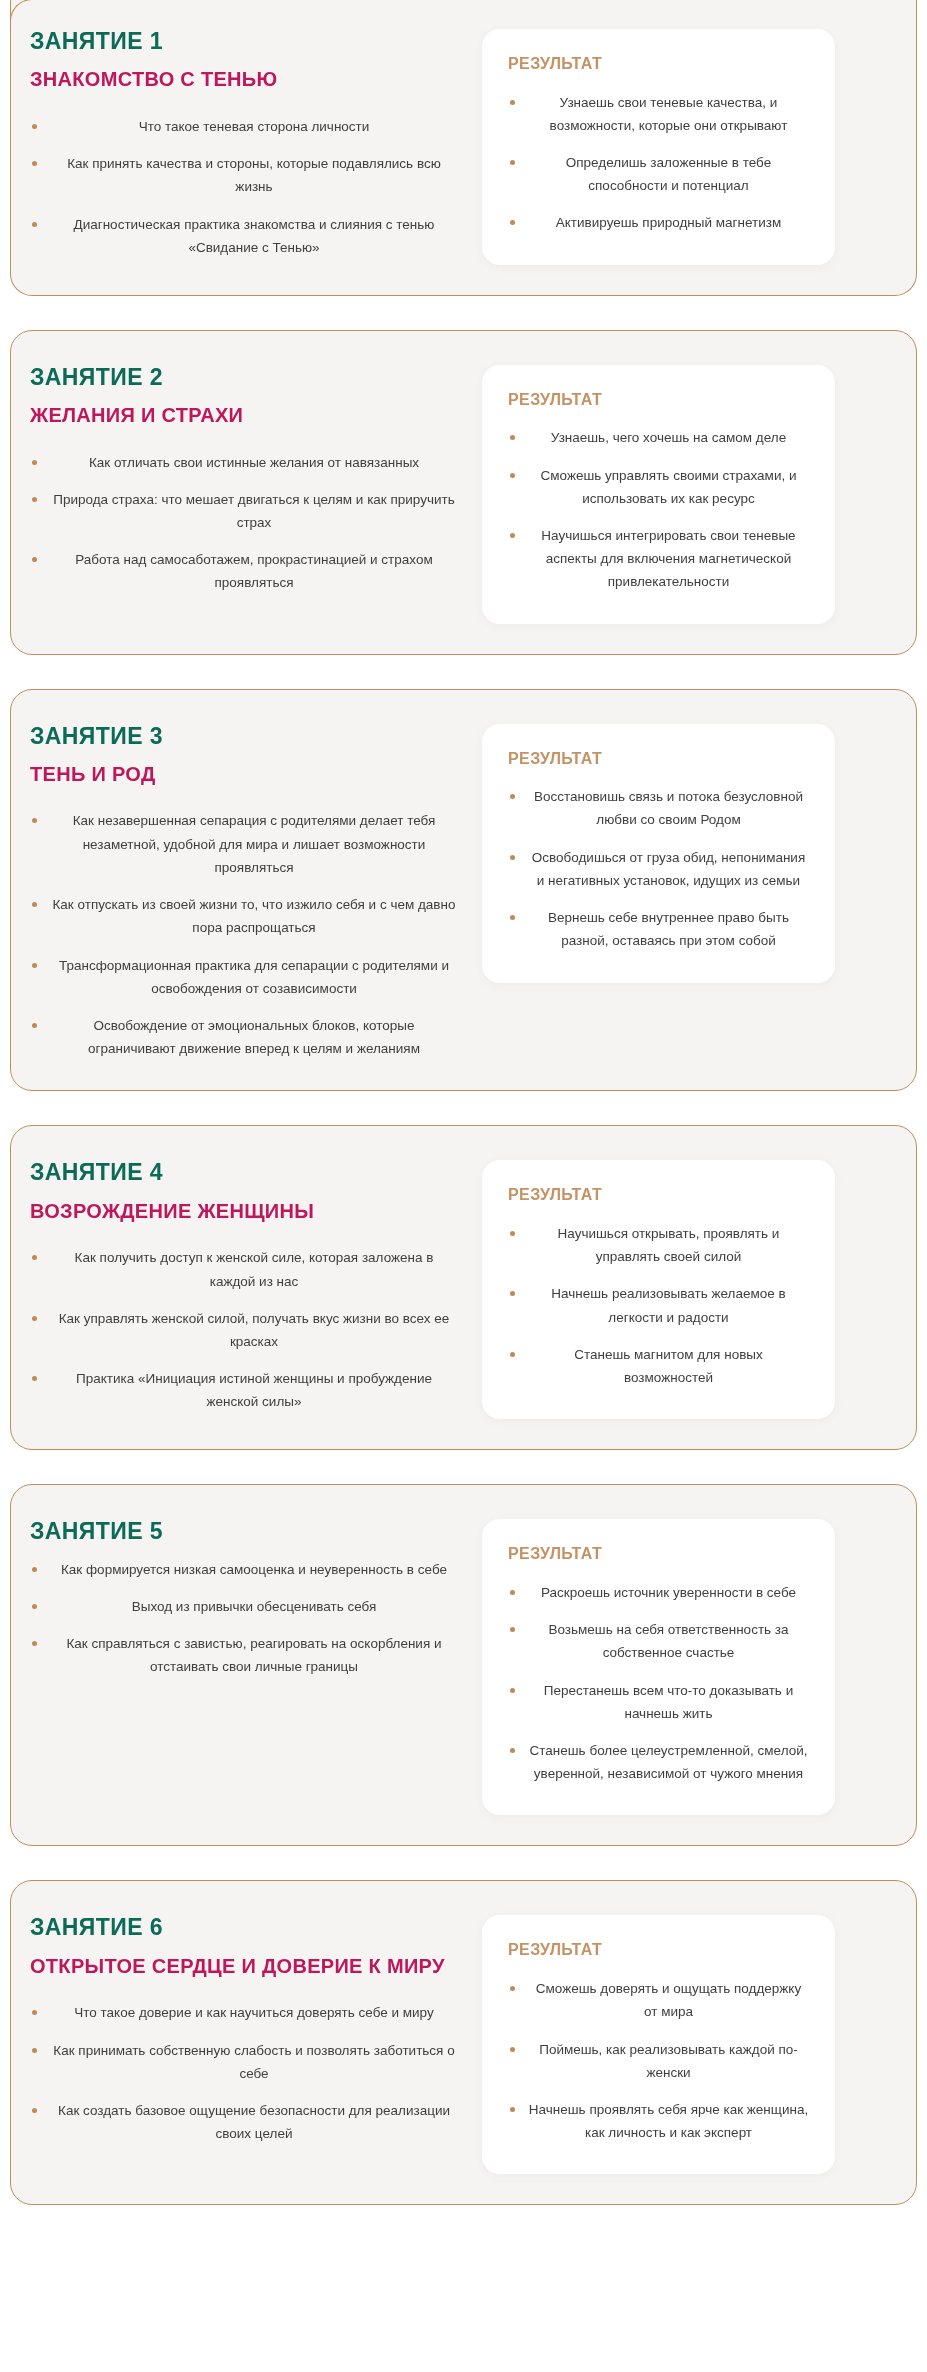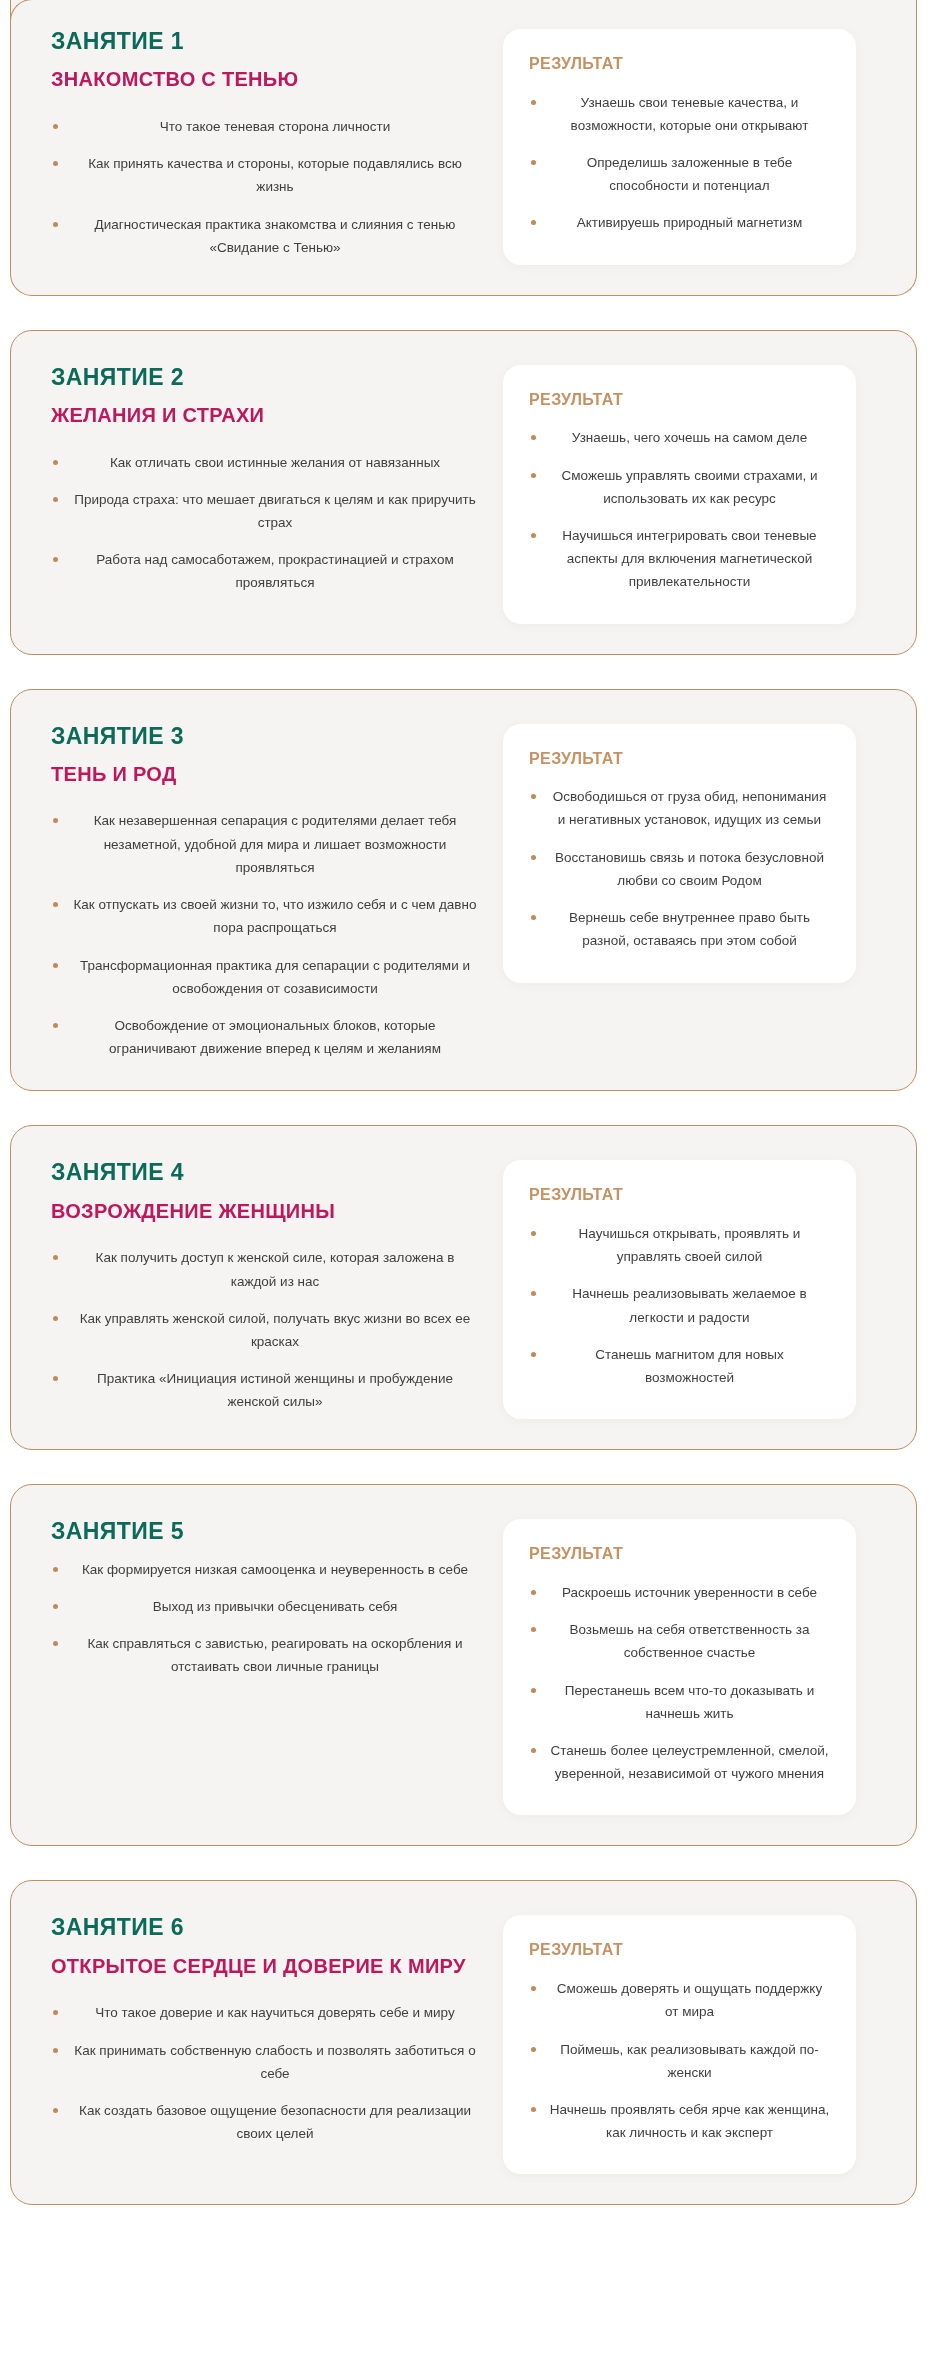--- a/index.html
+++ b/index.html
@@ -25,21 +25,21 @@
   }
 
   
   .lesson {
     position: relative;
     box-sizing: border-box;
     width: 907px;
     background: #f5f4f2;
     border: 1px solid #c08f5e;
     border-radius: 22px;
-    padding: 34px 30px 30px 40px;
+    padding: 34px 30px 30px 19px;
     display: flex;
     align-items: flex-start;
     gap: 0;
   }
   .lesson.first {
     border-top: none;
     border-radius: 0 0 22px 22px;
     margin-top: -1px;
     padding-top: 30px;
   }
@@ -188,22 +188,22 @@
           <li>Как незавершенная сепарация с родителями делает тебя незаметной, удобной для мира и лишает возможности проявляться</li>
           <li>Как отпускать из своей жизни то, что изжило себя и с чем давно пора распрощаться</li>
           <li>Трансформационная практика для сепарации с родителями и освобождения от созависимости</li>
           <li>Освобождение от эмоциональных блоков, которые ограничивают движение вперед к целям и желаниям</li>
         </ul>
       </div>
       <div class="right center">
         <div class="result-card">
           <div class="result-heading">РЕЗУЛЬТАТ</div>
           <ul class="bullets">
+            <li>Восстановишь связь и потока безусловной любви со своим Родом</li>
             <li>Освободишься от груза обид, непонимания и негативных установок, идущих из семьи</li>
-            <li>Восстановишь связь и потока безусловной любви со своим Родом</li>
             <li>Вернешь себе внутреннее право быть разной, оставаясь при этом собой</li>
           </ul>
         </div>
       </div>
     </div>
     <div class="lesson">
       <div class="left">
         <h2 class="lesson-number">ЗАНЯТИЕ 4</h2>
         <h3 class="lesson-title">ВОЗРОЖДЕНИЕ ЖЕНЩИНЫ</h3>
         <ul class="bullets">

